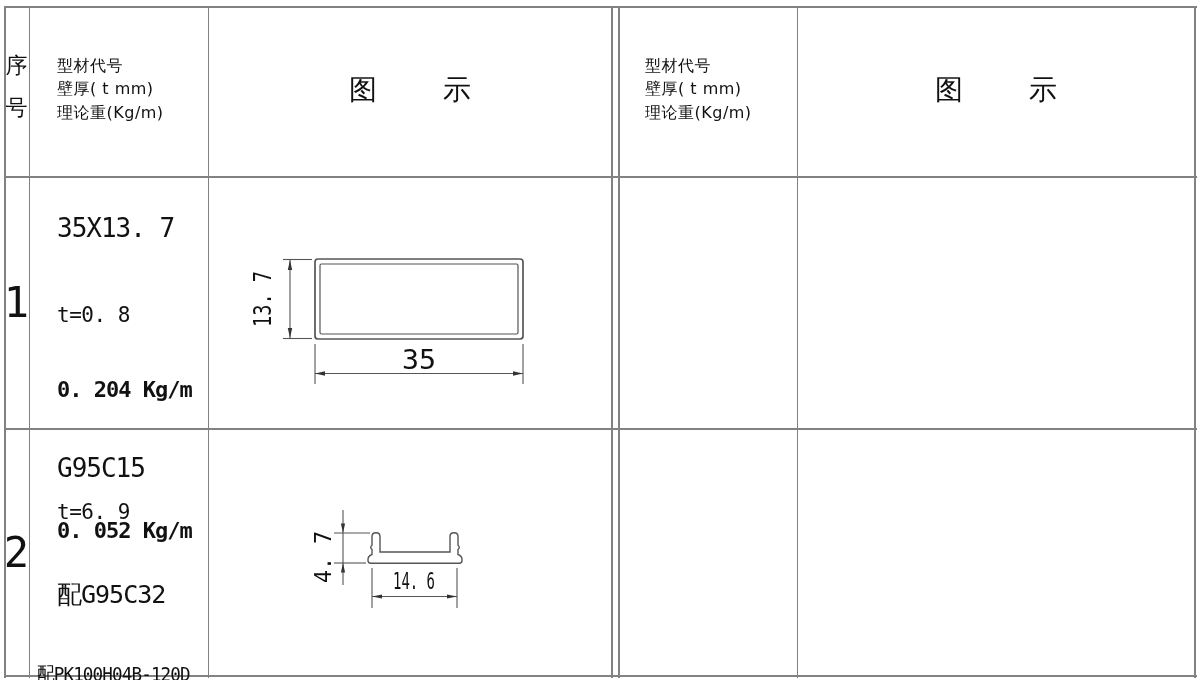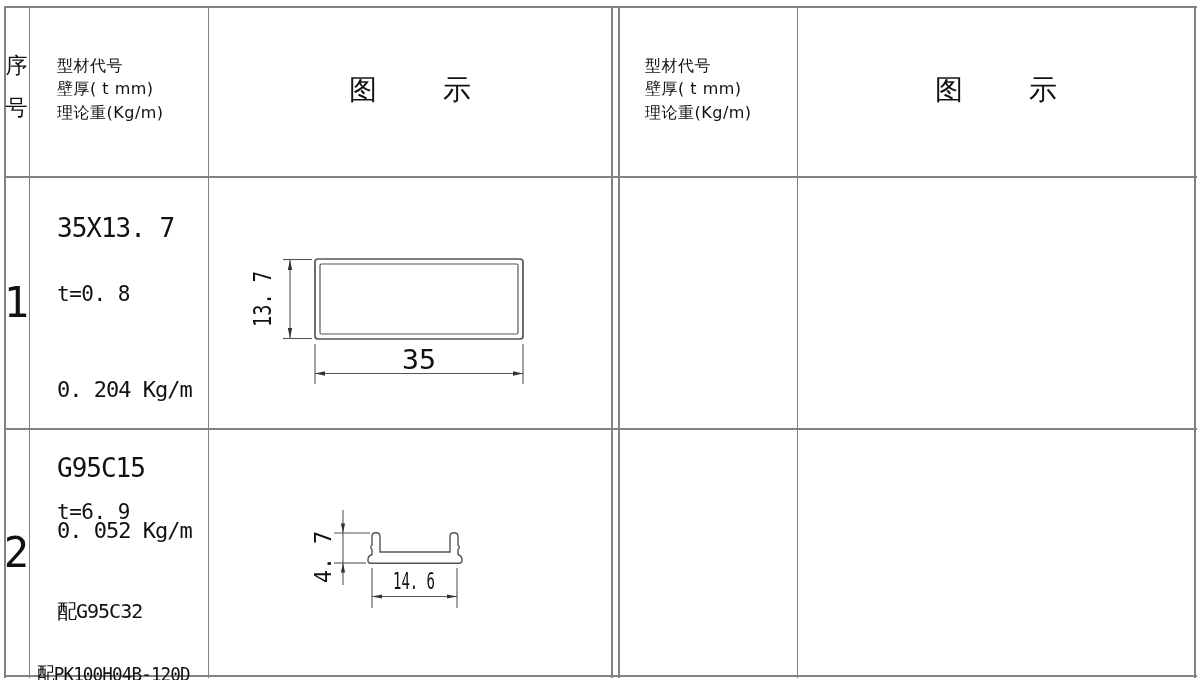--- a/index.html
+++ b/index.html
@@ -17,22 +17,22 @@
   .cad{font-family:"DejaVu Sans Mono","Liberation Mono",monospace;}
   .seq-col{position:absolute;left:4px;width:25px;display:flex;flex-direction:column;
            align-items:center;text-align:center;}
   .seq-col .ch{font-size:22px;line-height:24px;}
   .spec-head{font-size:16px;line-height:23.4px;letter-spacing:0.5px;}
   .diagram-title{position:absolute;display:flex;justify-content:center;gap:66px;
                  font-size:28px;line-height:30px;}
   .serial{font-size:42px;line-height:42px;font-family:"DejaVu Sans Mono","Liberation Mono",monospace;}
   .code{font-size:26px;line-height:26px;letter-spacing:-1px;}
   .small{font-size:21px;line-height:21px;letter-spacing:-0.5px;}
-  .weight{font-size:22px;line-height:22px;letter-spacing:-1px;}
-  .match{font-size:20px;line-height:22px;letter-spacing:-1px;margin-top:16px;}
+  .weight{font-size:22px;line-height:22px;letter-spacing:-1px;font-weight:bold;}
+  .match{font-size:25px;line-height:22px;letter-spacing:-1px;}
   .match2{font-size:20px;line-height:20px;letter-spacing:-1px;display:inline-block;
           transform:scaleX(0.88);transform-origin:left center;}
   svg{position:absolute;}
   svg text{font-family:"DejaVu Sans Mono","Liberation Mono",monospace;fill:#111;}
 </style>
 </head>
 <body>
 
 <div class="hline" style="top:6px"></div>
 <div class="hline" style="top:176px"></div>
@@ -71,21 +71,21 @@
 
 <div class="diagram-title cjk" style="left:798px;width:396px;top:75px">
   <span>图</span>
   <span>示</span>
 </div>
 
 <div class="seq-col" style="top:282px">
   <span class="serial">1</span>
 </div>
 <div class="txt code cad" style="left:57px;top:215px">35X13. 7</div>
-<div class="txt small cad" style="left:57px;top:284px">t=0. 8</div>
+<div class="txt small cad" style="left:57px;top:305px">t=0. 8</div>
 <div class="txt weight cad" style="left:57px;top:379px">0. 204 Kg/m</div>
 
 <svg style="left:250px;top:240px" width="300" height="150" viewBox="250 240 300 150">
 
   <rect x="315" y="259" width="208" height="80" rx="3" fill="none" stroke="#555" stroke-width="1.7"></rect>
   <rect x="320" y="264" width="198" height="70" rx="1.5" fill="none" stroke="#555" stroke-width="1.2"></rect>
 
   <g stroke="#555" stroke-width="1.1">
     <line x1="283" y1="259.5" x2="312" y2="259.5"></line>
     <line x1="283" y1="338.5" x2="312" y2="338.5"></line>

